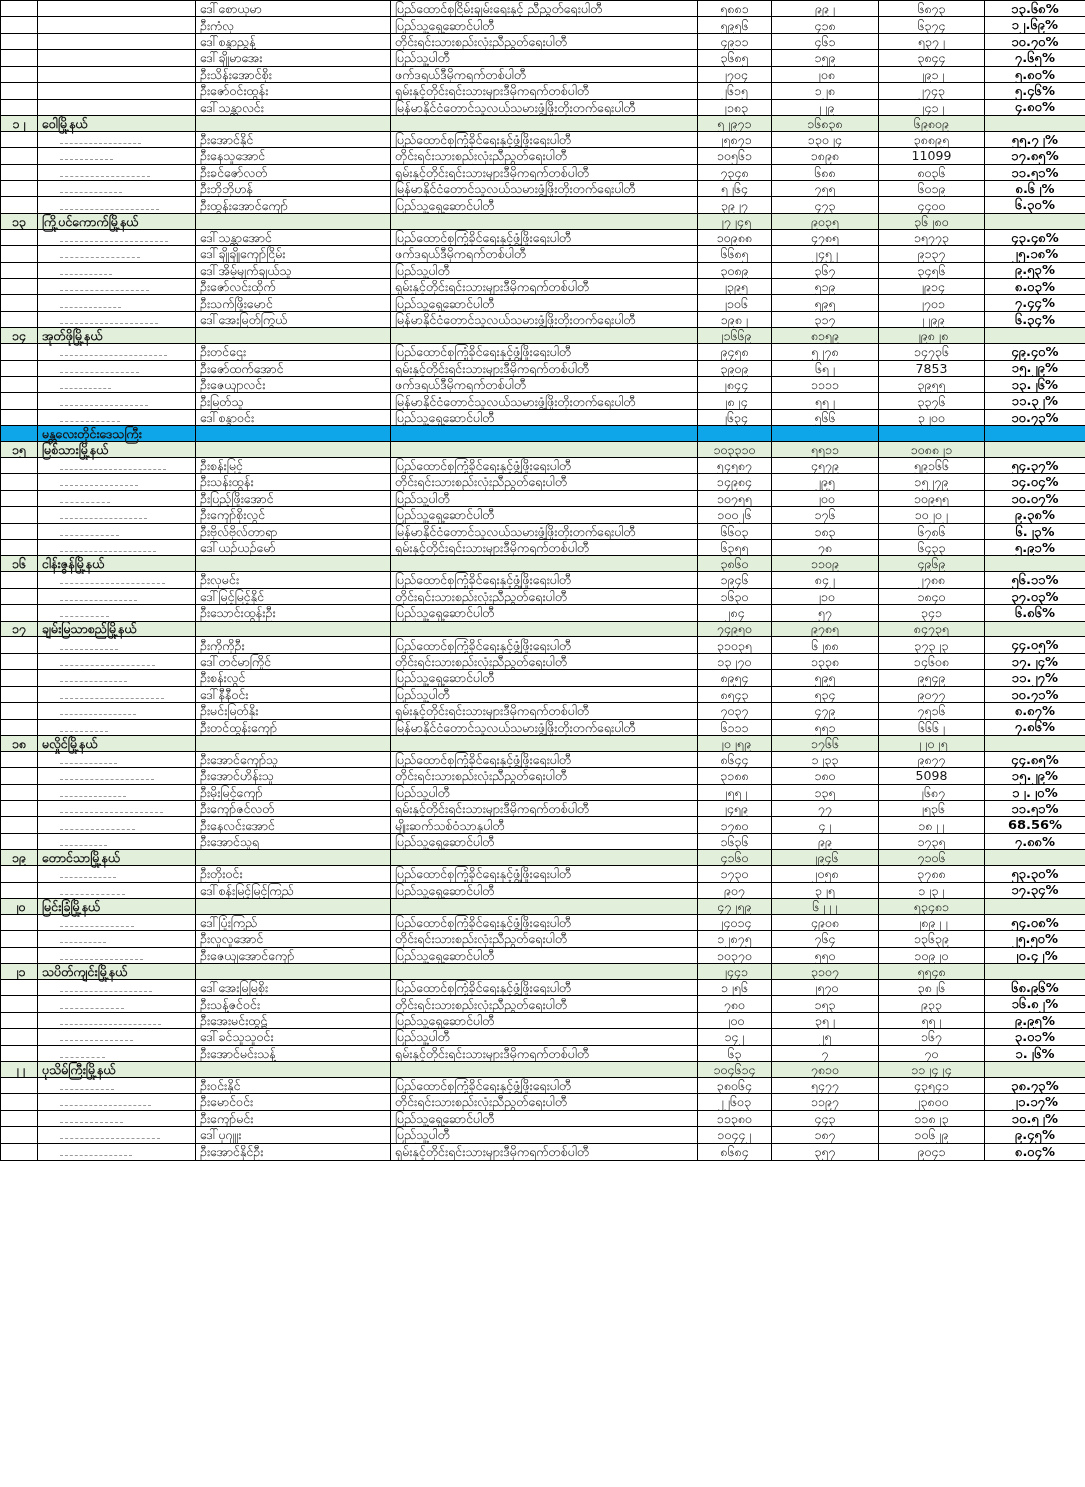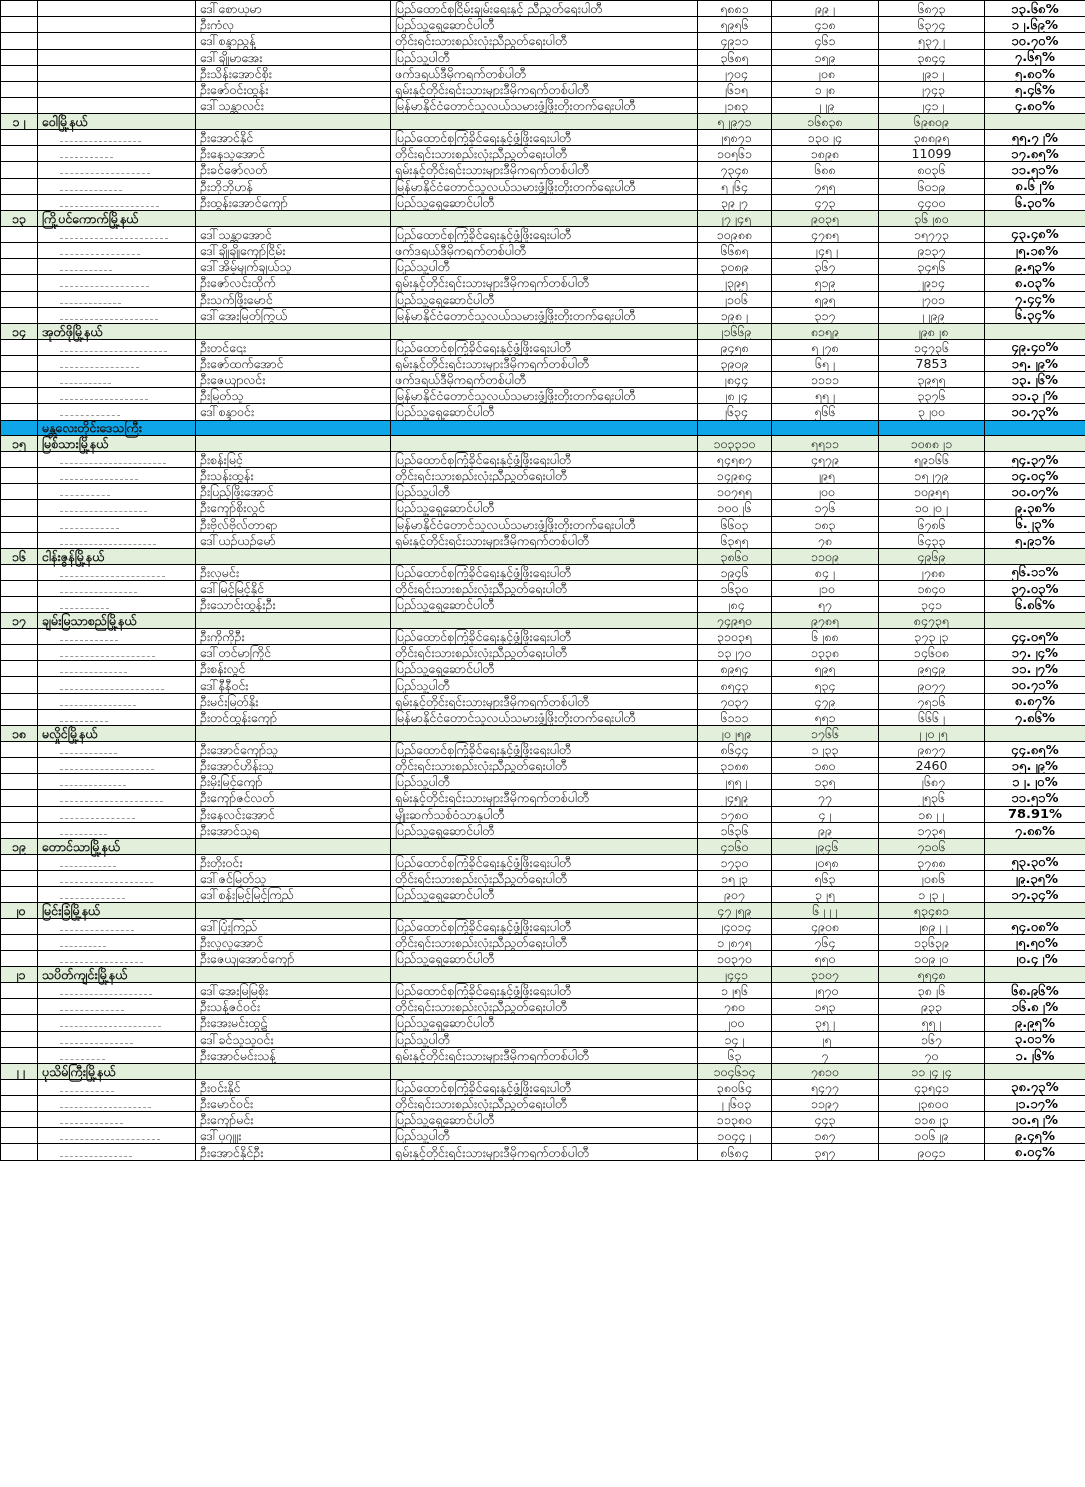--- a/index.html
+++ b/index.html
@@ -503,21 +503,21 @@
           <td class="c-n3">၉၈၇၇</td>
           <td class="c-pct">၄၄.၈၅%</td>
         </tr>
         <tr class="candidate">
           <td class="c-no"></td>
           <td class="c-township"><span class="redact" style="width: 94px;"></span></td>
           <td class="c-name">ဦးအောင်ဟိန်းသူ</td>
           <td class="c-party">တိုင်းရင်းသားစည်းလုံးညီညွတ်ရေးပါတီ</td>
           <td class="c-n1">၃၁၈၈</td>
           <td class="c-n2">၁၈၀</td>
-          <td class="c-n3">2460</td>
+          <td class="c-n3">5098</td>
           <td class="c-pct">၁၅.၂၉%</td>
         </tr>
         <tr class="candidate">
           <td class="c-no"></td>
           <td class="c-township"><span class="redact" style="width: 66px;"></span></td>
           <td class="c-name">ဦးမိုးမြင့်ကျော်</td>
           <td class="c-party">ပြည်သူ့ပါတီ</td>
           <td class="c-n1">၂၅၅၂</td>
           <td class="c-n2">၁၃၅</td>
           <td class="c-n3">၂၆၈၇</td>
@@ -534,21 +534,21 @@
           <td class="c-pct">၁၁.၅၁%</td>
         </tr>
         <tr class="candidate">
           <td class="c-no"></td>
           <td class="c-township"><span class="redact" style="width: 75px;"></span></td>
           <td class="c-name">ဦးနေလင်းအောင်</td>
           <td class="c-party">မျိုးဆက်သစ်ဝံသာနုပါတီ</td>
           <td class="c-n1">၁၇၈၀</td>
           <td class="c-n2">၄၂</td>
           <td class="c-n3">၁၈၂၂</td>
-          <td class="c-pct">78.91%</td>
+          <td class="c-pct">68.56%</td>
         </tr>
         <tr class="candidate">
           <td class="c-no"></td>
           <td class="c-township"><span class="redact" style="width: 47px;"></span></td>
           <td class="c-name">ဦးအောင်သူရ</td>
           <td class="c-party">ပြည်သူ့ရှေ့ဆောင်ပါတီ</td>
           <td class="c-n1">၁၆၃၆</td>
           <td class="c-n2">၉၉</td>
           <td class="c-n3">၁၇၃၅</td>
           <td class="c-pct">၇.၈၈%</td>
@@ -565,30 +565,20 @@
         </tr>
         <tr class="candidate">
           <td class="c-no"></td>
           <td class="c-township"><span class="redact" style="width: 56px;"></span></td>
           <td class="c-name">ဦးတိုးဝင်း</td>
           <td class="c-party">ပြည်ထောင်စုကြံ့ခိုင်ရေးနှင့်ဖွံ့ဖြိုးရေးပါတီ</td>
           <td class="c-n1">၁၇၃၀</td>
           <td class="c-n2">၂၀၅၈</td>
           <td class="c-n3">၃၇၈၈</td>
           <td class="c-pct">၅၃.၃၀%</td>
-        </tr>
-        <tr class="candidate">
-          <td class="c-no"></td>
-          <td class="c-township"><span class="redact" style="width: 93px;"></span></td>
-          <td class="c-name">ဒေါ်ဇင်မြတ်သူ</td>
-          <td class="c-party">တိုင်းရင်းသားစည်းလုံးညီညွတ်ရေးပါတီ</td>
-          <td class="c-n1">၁၅၂၃</td>
-          <td class="c-n2">၅၆၃</td>
-          <td class="c-n3">၂၀၈၆</td>
-          <td class="c-pct">၂၉.၃၅%</td>
         </tr>
         <tr class="candidate">
           <td class="c-no"></td>
           <td class="c-township"><span class="redact" style="width: 65px;"></span></td>
           <td class="c-name">ဒေါ်စန်းမြင့်မြင့်ကြည်</td>
           <td class="c-party">ပြည်သူ့ရှေ့ဆောင်ပါတီ</td>
           <td class="c-n1">၉၀၇</td>
           <td class="c-n2">၃၂၅</td>
           <td class="c-n3">၁၂၃၂</td>
           <td class="c-pct">၁၇.၃၄%</td>

